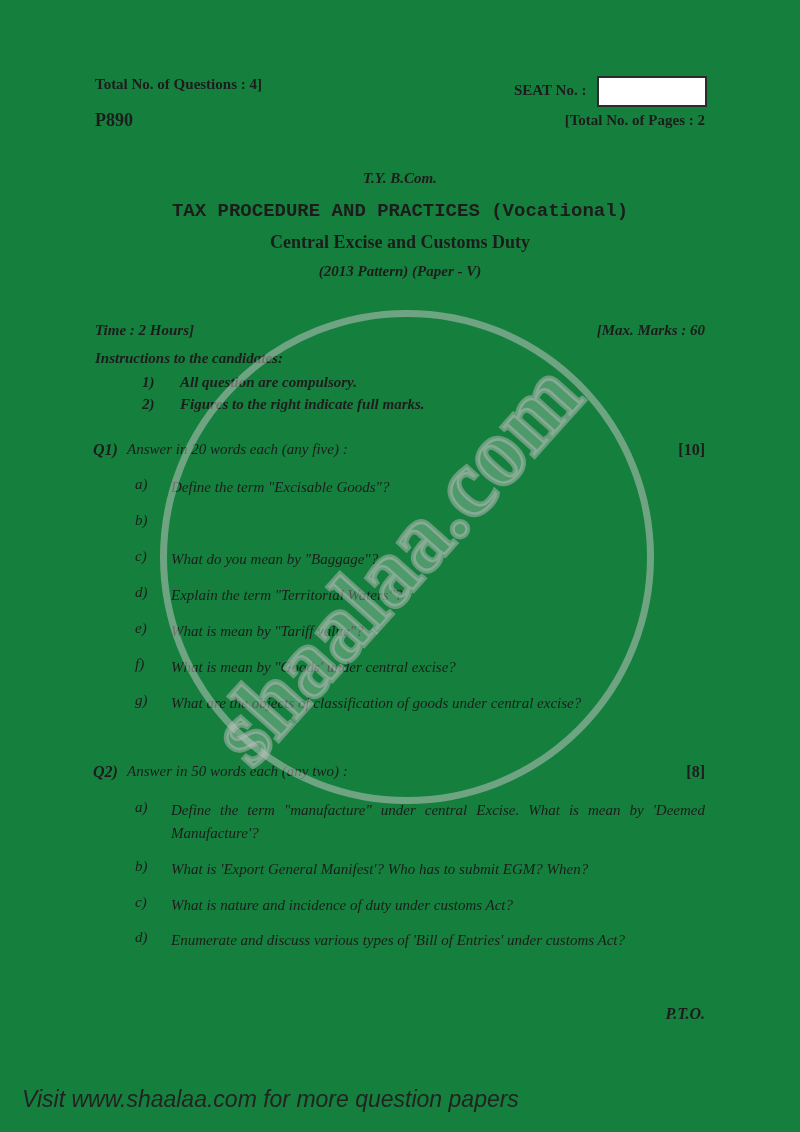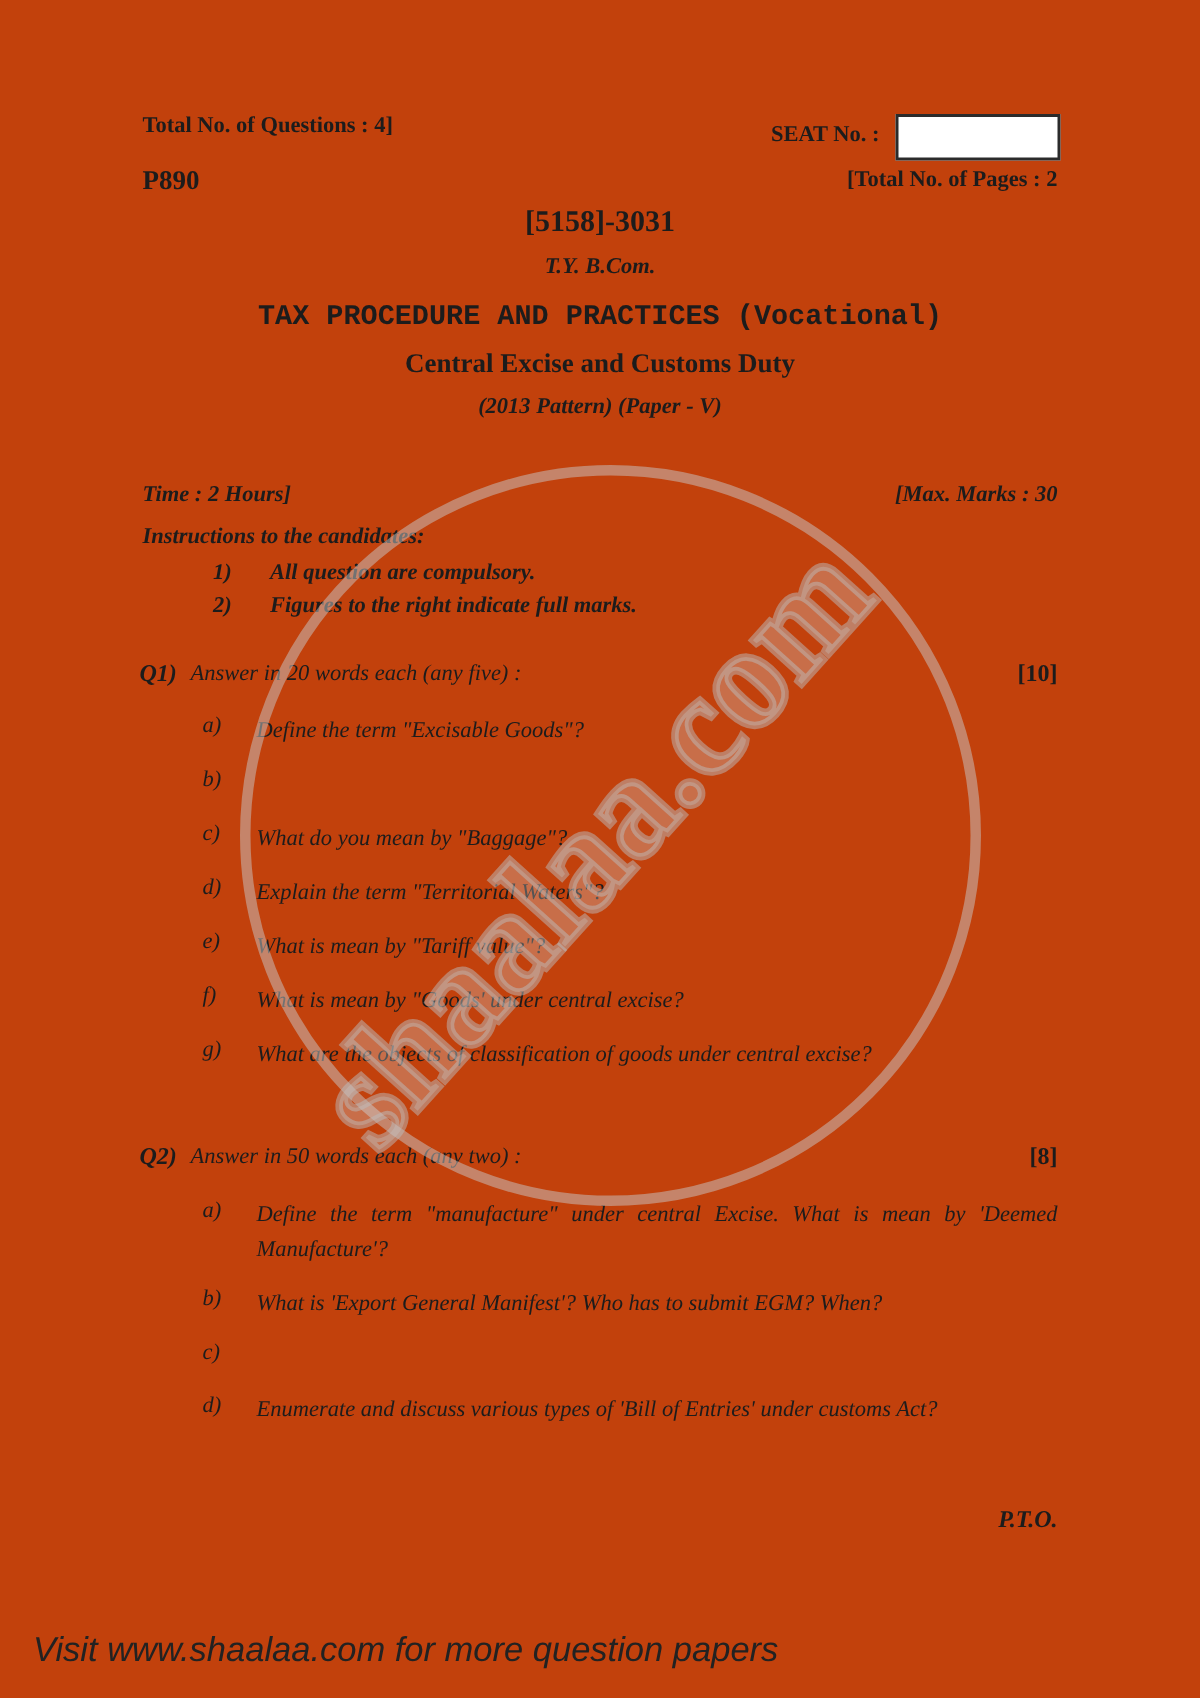--- a/index.html
+++ b/index.html
@@ -2,21 +2,21 @@
 <html><head>
 <meta charset="utf-8">
 <style>
   html, body { margin: 0; padding: 0; }
   body {
     width: 800px; height: 1132px;
     background: #ffffff;
     font-family: "Liberation Serif", "DejaVu Serif", serif;
     color: #1c1c1c;
   }
-  .page { position: relative; width: 800px; height: 1132px; overflow: hidden; background: #c2410c; }
+  .page { position: relative; width: 800px; height: 1132px; overflow: hidden; background: #15803d; }
   .abs { position: absolute; }
   .b  { font-weight: bold; }
   .bi { font-weight: bold; font-style: italic; }
   .center { left: 0; width: 800px; text-align: center; }
   .subtext { width: 534px; line-height: 23px; text-align: justify; }
   .fs15 { font-size: 15px; }
   .fs16 { font-size: 16px; }
   .fs17 { font-size: 15px; font-style: italic; }
   .fs18 { font-size: 18px; }
   .fs19 { font-size: 19px; }
@@ -67,28 +67,27 @@
 <div class="page">
 
   <div class="abs b fs15" style="left:95px; top:76px;">Total No. of Questions : 4]</div>
 
   <div class="abs b fs15" style="left:514px; top:82px;">SEAT No. :</div>
   <div class="abs seat-box" style="left:597px; top:76px;"></div>
 
   <div class="abs b fs18" style="left:95px; top:110px;">P890</div>
   <div class="abs b fs15" style="right:95px; top:112px;">[Total No. of Pages : 2</div>
 
-  <div class="abs center b fs20" style="top:137px;">[5158]-3031</div>
   <div class="abs center b fs17" style="top:170px;">T.Y. B.Com.</div>
   <div class="abs center b fs19" style="top:200px;font-family:Liberation Mono, monospace;">TAX PROCEDURE AND PRACTICES (Vocational)</div>
   <div class="abs center b fs18" style="top:232px;">Central Excise and Customs Duty</div>
   <div class="abs center b fs17" style="top:263px;">(2013 Pattern) (Paper - V)</div>
 
   <div class="abs bi fs15" style="left:95px; top:322px;">Time : 2 Hours]</div>
-  <div class="abs bi fs15" style="right:95px; top:322px;">[Max. Marks : 30</div>
+  <div class="abs bi fs15" style="right:95px; top:322px;">[Max. Marks : 60</div>
 
   <div class="abs bi fs15" style="left:95px; top:350px;">Instructions to the candidates:</div>
   <div class="abs bi fs15" style="left:142px; top:374px;">1)</div>
   <div class="abs bi fs15" style="left:180px; top:374px;">All question are compulsory.</div>
   <div class="abs bi fs15" style="left:142px; top:396px;">2)</div>
   <div class="abs bi fs15" style="left:180px; top:396px;text-align:right;">Figures to the right indicate full marks.</div>
 
   <div class="abs bi fs16" style="left:93px; top:441px;">Q1)</div>
   <div class="abs fs17" style="left:127px; top:441px;">Answer in 20 words each (any five) :</div>
   <div class="abs b fs16" style="right:95px; top:441px;">[10]</div>
@@ -117,20 +116,21 @@
   <div class="abs fs17" style="left:127px; top:763px;">Answer in 50 words each (any two) :</div>
   <div class="abs b fs16" style="right:95px; top:763px;">[8]</div>
 
   <div class="abs fs17" style="left:135px; top:799px;">a)</div>
   <div class="abs fs17 subtext" style="left:171px; top:799px;">Define the term "manufacture" under central Excise. What is mean by 'Deemed Manufacture'?</div>
 
   <div class="abs fs17" style="left:135px; top:858px;">b)</div>
   <div class="abs fs17 subtext" style="left:171px; top:858px;">What is 'Export General Manifest'? Who has to submit EGM? When?</div>
 
   <div class="abs fs17" style="left:135px; top:894px;">c)</div>
+  <div class="abs fs17 subtext" style="left:171px; top:894px;">What is nature and incidence of duty under customs Act?</div>
 
   <div class="abs fs17" style="left:135px; top:929px;">d)</div>
   <div class="abs fs17 subtext" style="left:171px; top:929px;">Enumerate and discuss various types of 'Bill of Entries' under customs Act?</div>
 
   <div class="abs bi fs16" style="right:95px; top:1005px;">P.T.O.</div>
 
   <div class="wm-circle"></div>
   <div class="wm-text">shaalaa.com</div>
 
   <div class="abs footer" style="left:22px; top:1086px;">Visit www.shaalaa.com for more question papers</div>

